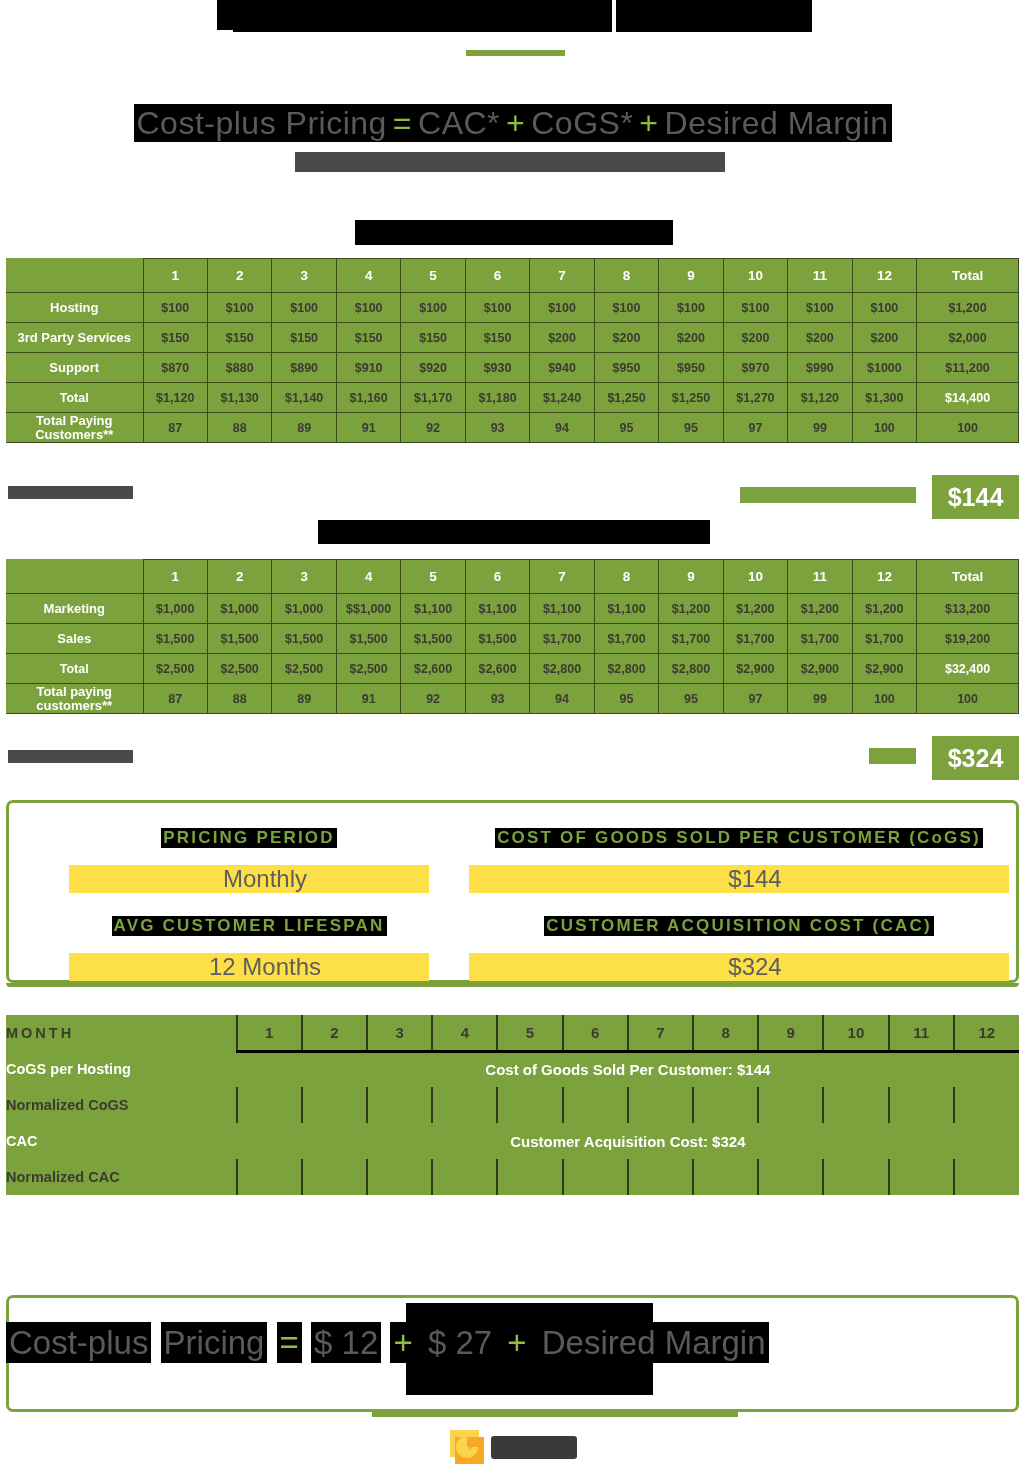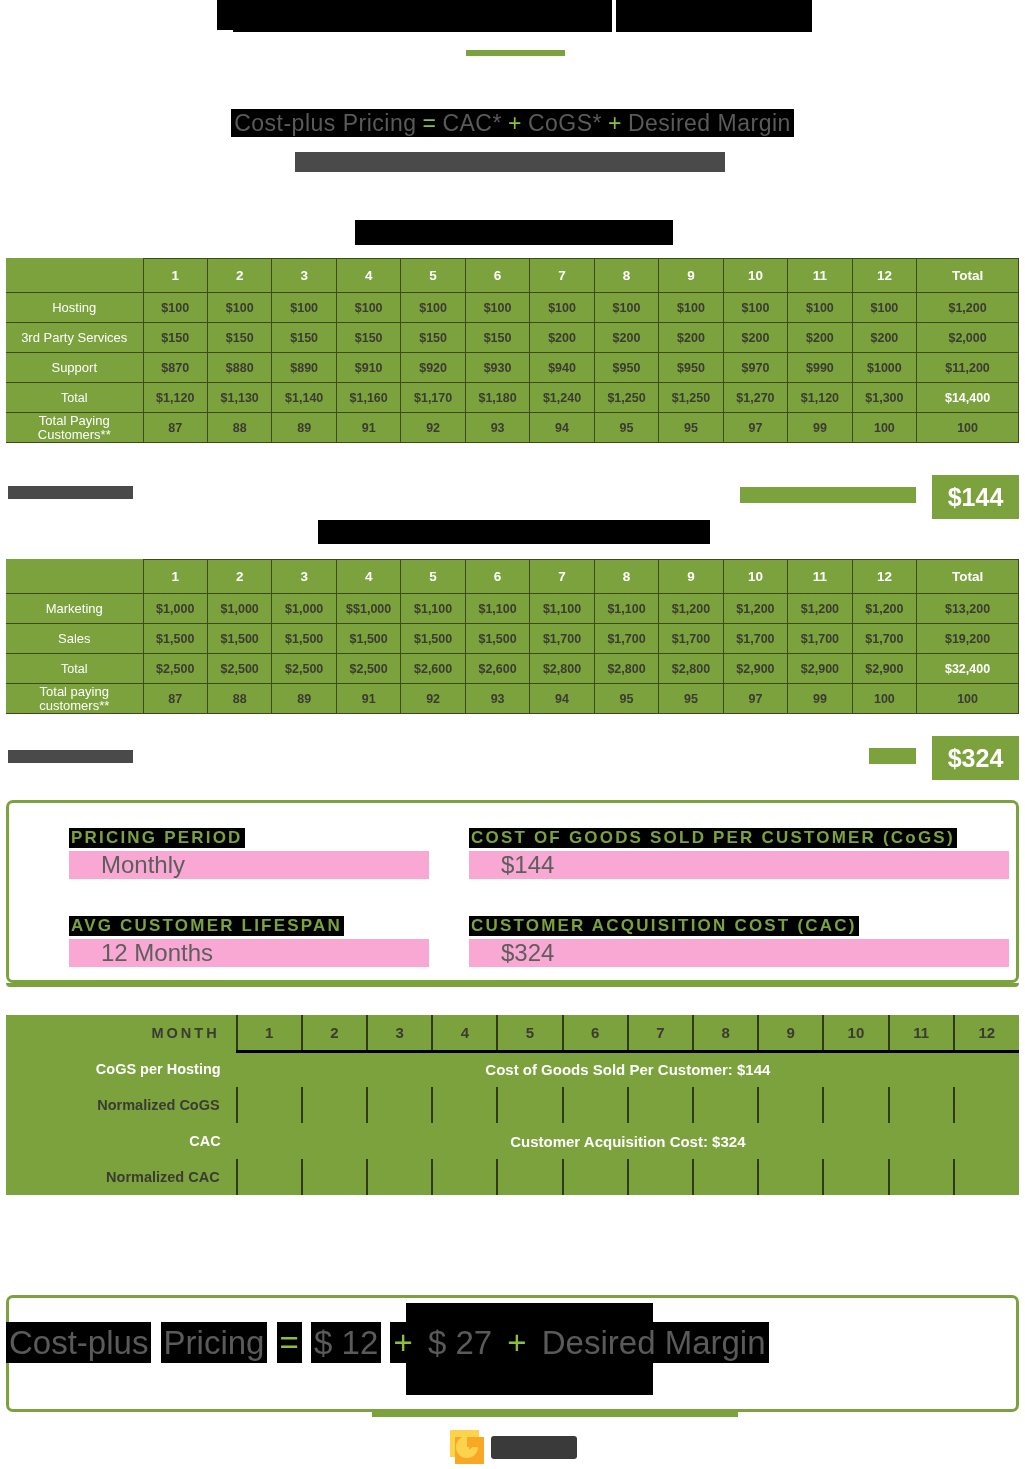--- a/index.html
+++ b/index.html
@@ -22,21 +22,21 @@
   .hdr-b { left: 233px; top: 0px;  width: 379px; height: 32px; }
   .hdr-c { left: 616px; top: 0px;  width: 196px; height: 32px; }
   .hdr-rule { left: 466px; top: 50px; width: 99px; height: 6px; }
 
   
   .formula-top {
     position: absolute;
     left: 0; top: 106px;
     width: 1025px;
     text-align: center;
-    font-size: 23px;
+    font-size: 32px;
     font-weight: 400;
     letter-spacing: .5px;
     white-space: nowrap;
     line-height: 34px;
     color: #5a5a5a;
   }
   .formula-top .seg { background: #000000; padding: 1px 3px; }
   .formula-top .op  { color: #8cbf3f; background: #000000; padding: 1px 3px; }
 
   .sub-gray { left: 295px; top: 152px; width: 430px; height: 20px; }
@@ -59,21 +59,21 @@
     vertical-align: middle;
     color: #3b3b32;
     font-weight: bold;
     font-size: 12.5px;
     height: 30px;
     padding: 0 2px;
   }
   .gtable .rowhead {
     color: #ffffff;
     font-size: 13px;
-    font-weight: normal;
+    font-weight: bold;
     border-left: none;
     text-align: center;
     line-height: 14px;
   }
   .gtable .colhead {
     color: #ffffff;
     font-size: 13.5px;
     font-weight: bold;
     height: 34px;
   }
@@ -104,37 +104,37 @@
     border-radius: 7px;
     background: #ffffff;
   }
   .infocard-shadow {
     position: absolute;
     left: 6px; top: 983px;
     width: 1013px; height: 4px;
     background: #7ba23c;
     border-radius: 0 0 6px 6px;
   }
-  .info-item { position: absolute; text-align: left; }
+  .info-item { position: absolute; text-align: center; }
   .info-label {
     font-size: 17px;
     font-weight: bold;
     letter-spacing: 2.2px;
     color: #7ba23c;
     background: #000000;
     display: inline-block;
     padding: 0 2px;
     white-space: nowrap;
   }
   .info-value {
     display: block;
-    margin-top: 3px;
+    margin-top: 17px;
     font-size: 24px;
     color: #5e5e5e;
-    background: #f9a8d4;
+    background: #fde047;
     white-space: nowrap;
     padding-left: 32px;
   }
 
   
   .mtable {
     position: absolute;
     left: 6px; top: 1015px;
     width: 1013px;
     border-collapse: collapse;
@@ -142,21 +142,21 @@
     background: #7ba23c;
   }
   .mtable td {
     height: 36px;
     vertical-align: middle;
     font-size: 14px;
     border: none;
   }
   .mtable .mlabel {
     width: 230px;
-    text-align: right;
+    text-align: left;
     padding-right: 16px;
     color: #ffffff;
     font-weight: bold;
     font-size: 14.5px;
   }
   .mtable .mlabel.dark { color: #3b3b32; }
   .mtable .mlabel.spaced { letter-spacing: 3px; }
   .mtable .mcell {
     text-align: center;
     color: #3b3b32;

